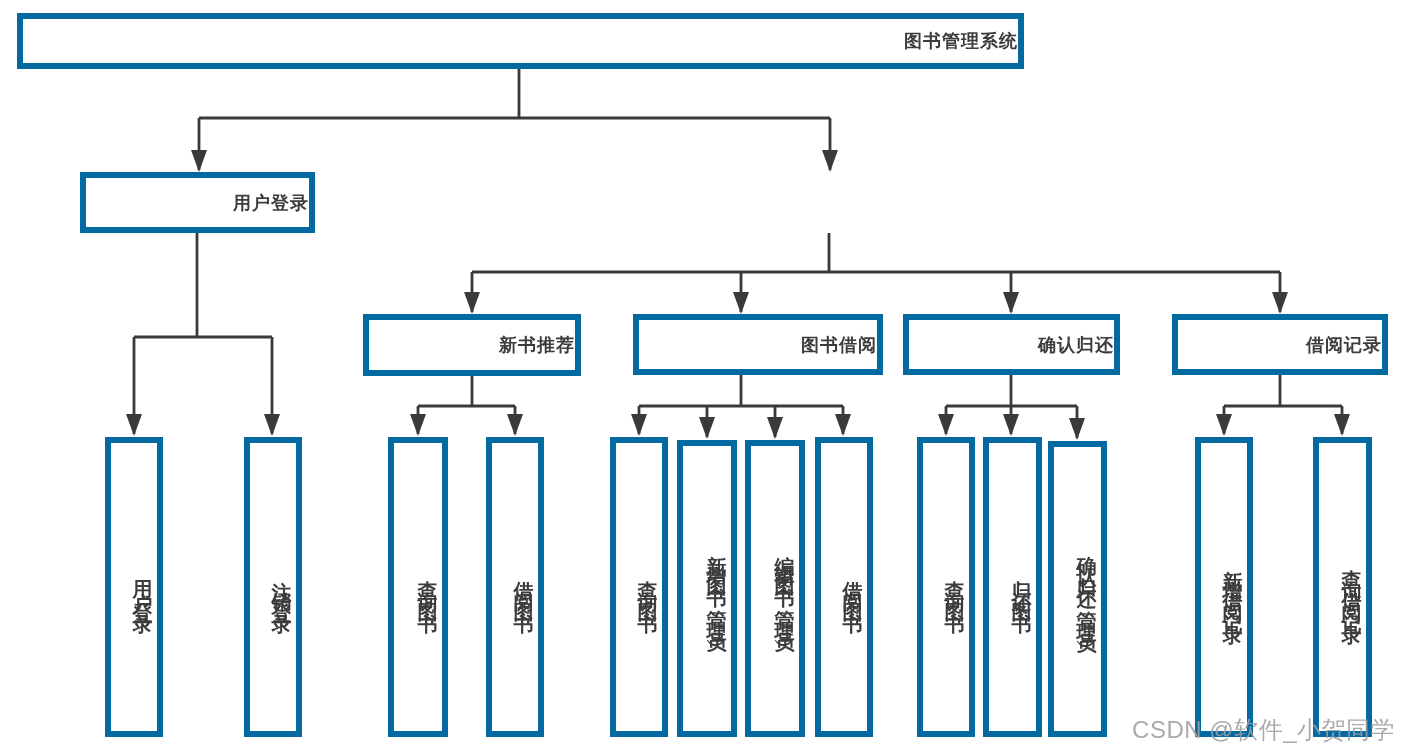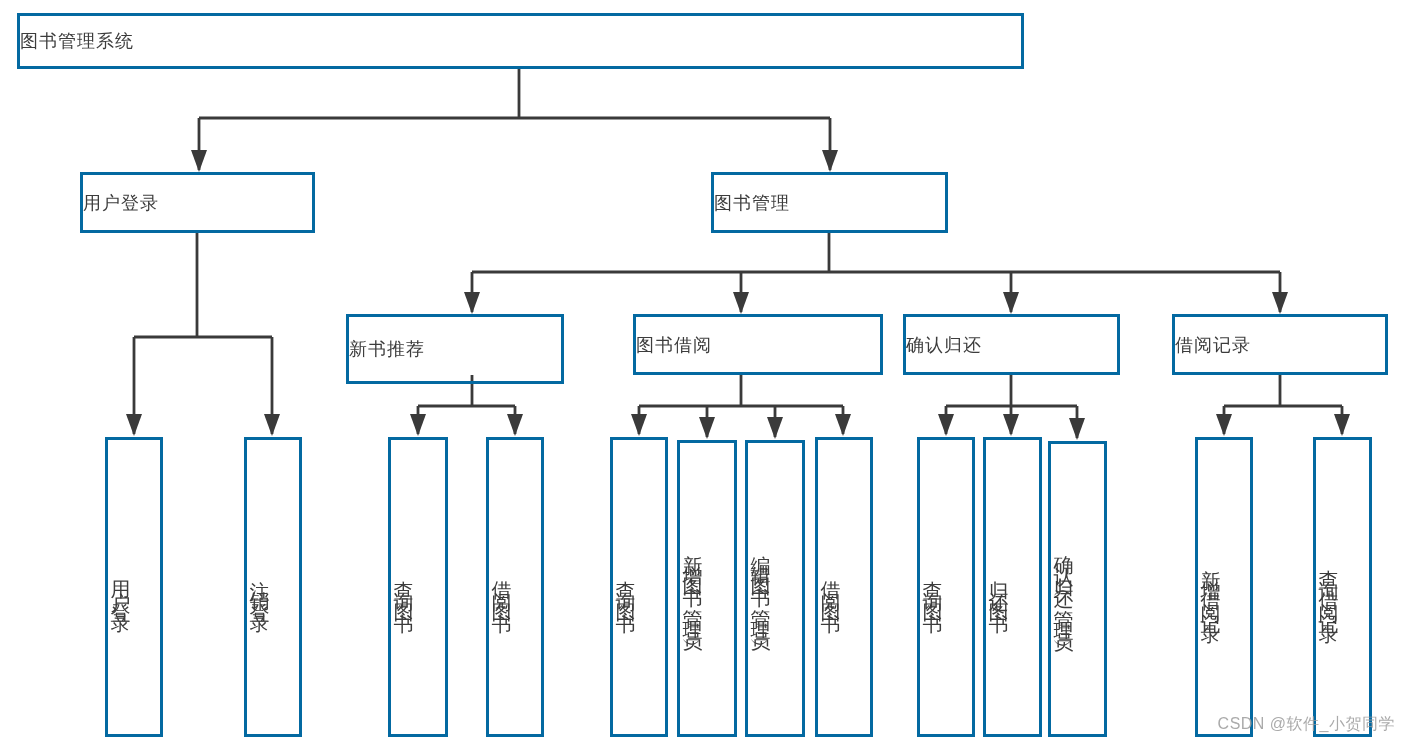--- a/index.html
+++ b/index.html
@@ -8,26 +8,27 @@
     width: 1405px;
     height: 747px;
     background: #ffffff;
     overflow: hidden;
     font-family: "Liberation Sans", sans-serif;
     color: #3c3c3c;
   }
   .box {
     position: absolute;
     box-sizing: border-box;
-    border: 3px solid #0369a1;
+    border: 6px solid #0369a1;
     background: transparent;
     display: flex;
     align-items: center;
-    justify-content: flex-start;
+    justify-content: flex-end;
     z-index: 2;
+    font-weight: bold;
   }
   .hlabel {
     font-size: 18px;
     letter-spacing: 1px;
     white-space: nowrap;
   }
   .vlabel {
     writing-mode: vertical-rl;
     text-orientation: mixed;
     font-size: 20px;
@@ -43,21 +44,21 @@
   }
   .connectors line, .connectors path.wire {
     stroke: #3a3a3a;
     stroke-width: 2.8;
     fill: none;
   }
   .watermark {
     position: absolute;
     top: 714px;
     right: 10px;
-    font-size: 16px;
+    font-size: 24px;
     letter-spacing: 0.5px;
     color: rgba(158,158,158,0.88);
     z-index: 3;
     white-space: nowrap;
   }
 </style>
 </head>
 <body>
 
 <div class="stage">
@@ -126,25 +127,22 @@
     </g>
   </svg>
 
   <div class="box" style="left:17px; top:13px; width:1007px; height:56px">
     <span class="hlabel">图书管理系统</span>
   </div>
 
   <div class="box" style="left:80px; top:172px; width:235px; height:61px">
     <span class="hlabel">用户登录</span>
   </div>
-  <div class="box" style="left:711px; top:172px; width:237px; height:61px">
-    <span class="hlabel">图书管理</span>
-  </div>
 
-  <div class="box" style="left:346px; top:314px; width:218px; height:70px">
+  <div class="box" style="left:363px; top:314px; width:218px; height:62px">
     <span class="hlabel">新书推荐</span>
   </div>
   <div class="box" style="left:633px; top:314px; width:250px; height:61px">
     <span class="hlabel">图书借阅</span>
   </div>
   <div class="box" style="left:903px; top:314px; width:217px; height:61px">
     <span class="hlabel">确认归还</span>
   </div>
   <div class="box" style="left:1172px; top:314px; width:216px; height:61px">
     <span class="hlabel">借阅记录</span>

